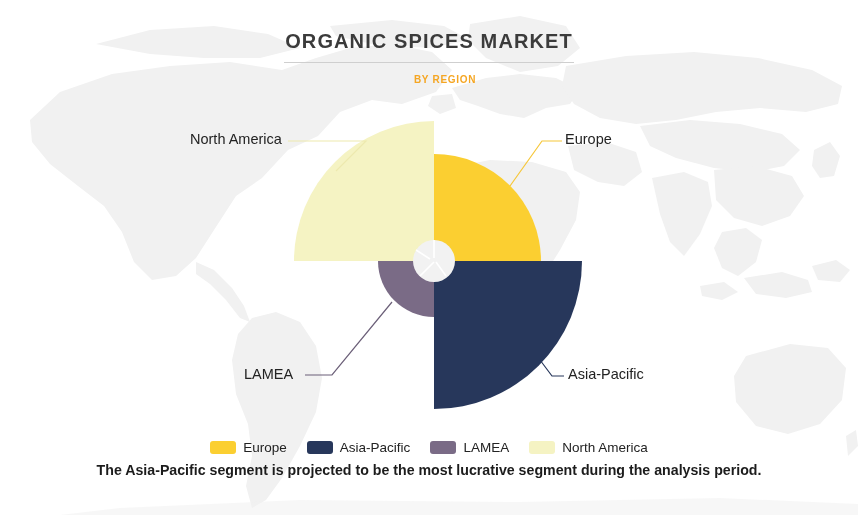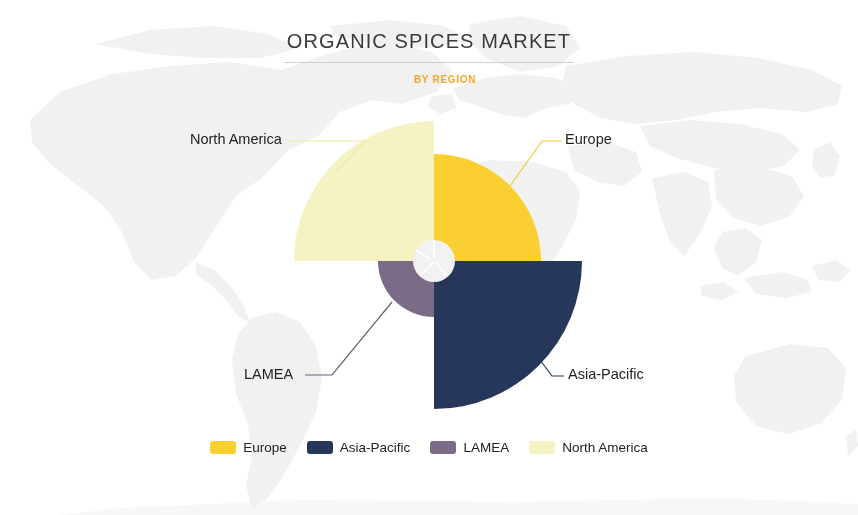--- a/index.html
+++ b/index.html
@@ -11,21 +11,21 @@
   }
   #stage{position:absolute;left:0;top:0;width:858px;height:515px;overflow:hidden;background:#ffffff;}
 
   
   #worldmap{position:absolute;left:0;top:0;width:858px;height:515px;opacity:1;}
 
   
   #header{position:absolute;left:0;top:0;width:858px;height:100px;text-align:center;}
   #chart-title{
     position:absolute;left:0;top:30px;width:858px;
-    font-size:20px;font-weight:normal;letter-spacing:1.1px;
+    font-size:20px;font-weight:bold;letter-spacing:1.1px;
     color:#3b3b3b;font-family:"Liberation Sans",sans-serif;
     white-space:nowrap;
   }
   #title-divider{position:absolute;left:284px;top:62px;width:290px;height:1px;background:#cfcfcf;}
   #chart-subtitle{
     position:absolute;left:16px;top:74px;width:858px;
     font-size:10px;font-weight:bold;letter-spacing:.7px;
     color:#F5A623;
   }
 
@@ -169,14 +169,15 @@
       <span class="legend-label">LAMEA</span>
     </div>
 
     <div class="legend-item">
       <span class="legend-swatch" style="background:#F5F3C3;"></span>
       <span class="legend-label">North America</span>
     </div>
 
   </div>
 
+  <div id="caption">The Asia-Pacific segment is projected to be the most lucrative segment during the analysis period.</div>
 
 </div>
 
 </body></html>

